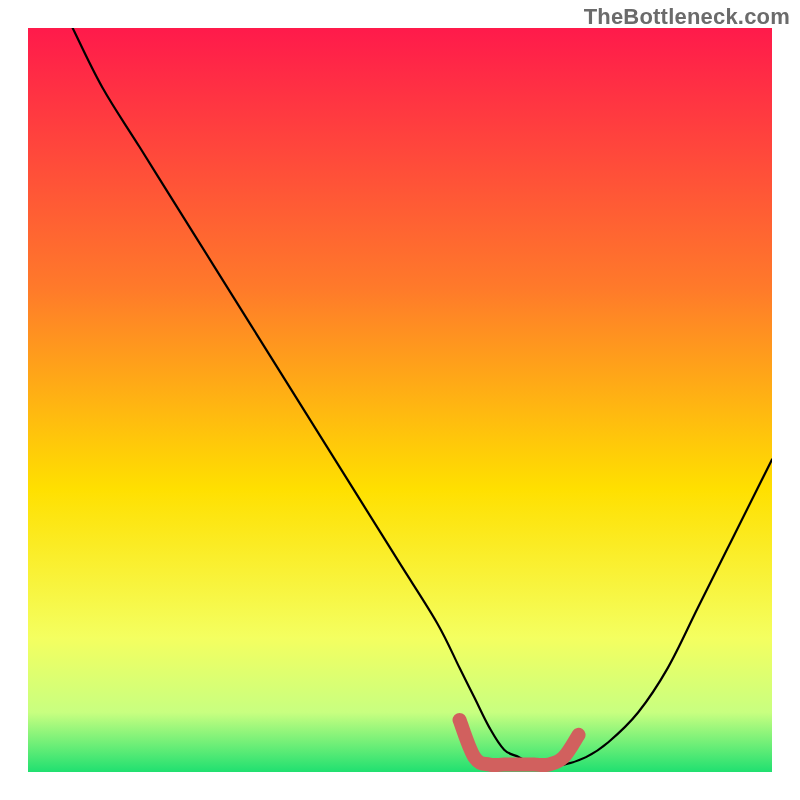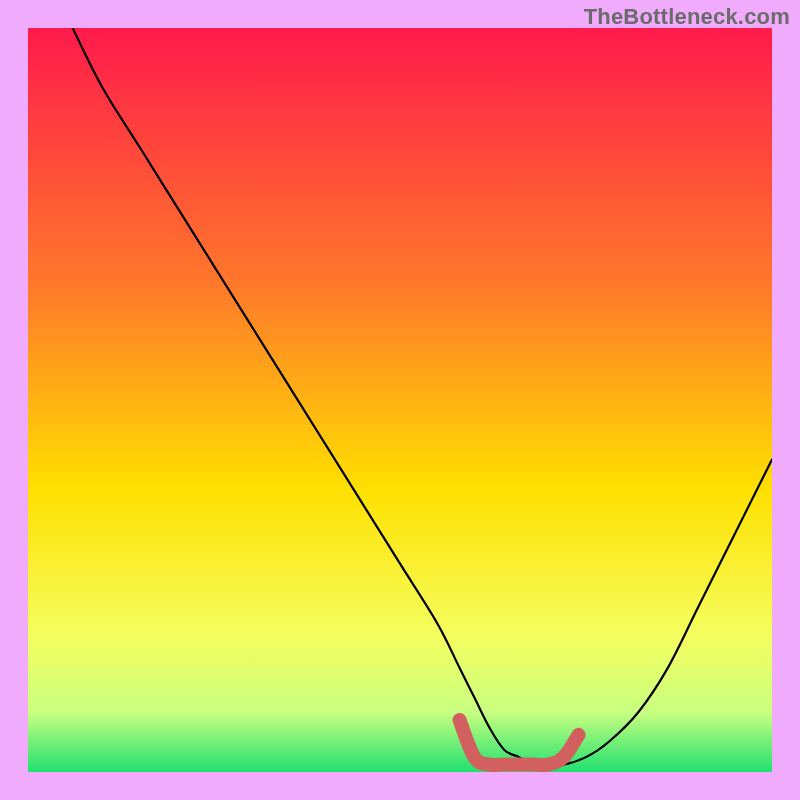--- a/index.html
+++ b/index.html
@@ -9,21 +9,21 @@
     height: 800px;
     background: #000;
     overflow: hidden;
   }
   .frame {
     position: absolute;
     left: 0;
     top: 0;
     width: 800px;
     height: 800px;
-    background: #f0abfc;
+    background: #ffffff;
   }
   .plot {
     position: absolute;
     left: 28px;
     top: 28px;
     width: 744px;
     height: 744px;
     overflow: hidden;
   }
   .watermark {

